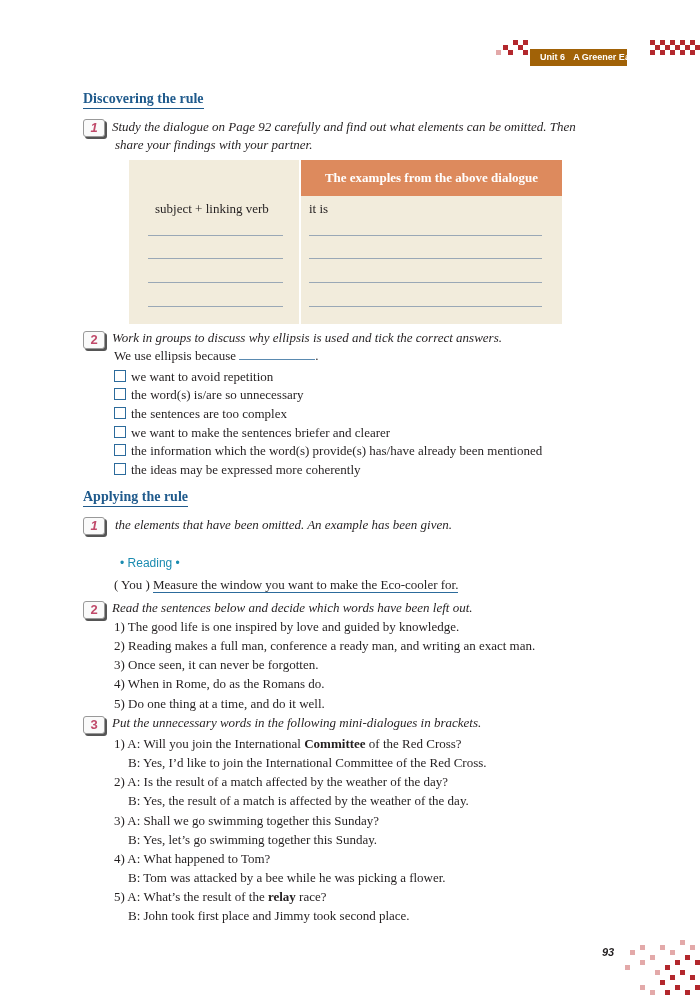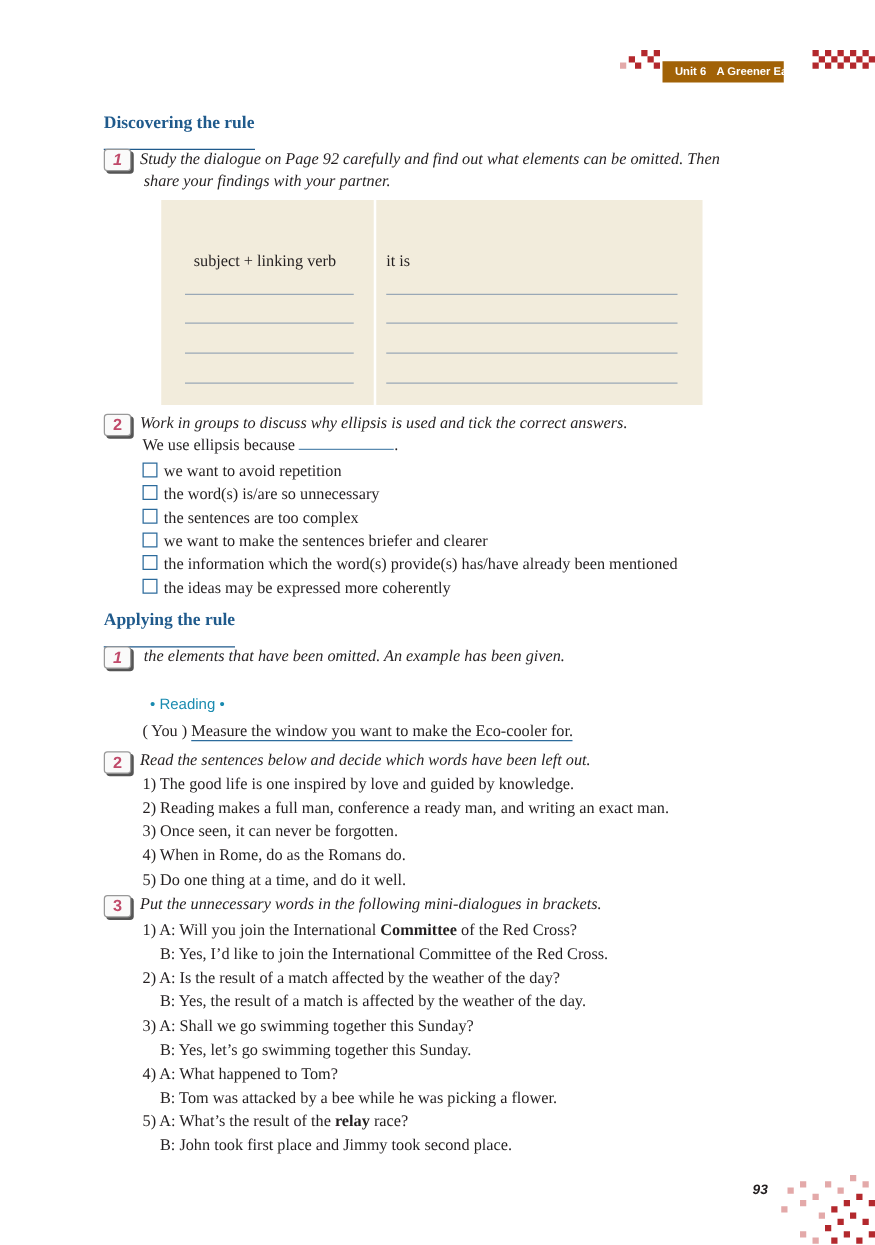--- a/index.html
+++ b/index.html
@@ -8,21 +8,21 @@
 
   
   .unit-band { position: absolute; top: 39px; left: 530px; width: 97px; height: 17px; background: #a16207;
                color: #fff; font-family: "Liberation Sans", sans-serif; font-size: 9px; font-weight: bold;
                line-height: 17px; padding-left: 10px; box-sizing: border-box; white-space: nowrap; margin-top: 10px; }
   .unit-band span { margin-right: 6px; }
   .pix { position: absolute; width: 5px; height: 5px; background: #b3282d; }
   .pix.l { background: #e3a9a9; }
 
   .section-title { position: absolute; left: 83px; font-weight: bold; font-size: 14px; color: #1f5a8c;
-                   border-bottom: 1px solid #1f5a8c; line-height: 16px; padding-bottom: 12px; }
+                   border-bottom: 1px solid #1f5a8c; line-height: 16px; padding-bottom: 1px; }
 
   .badge { position: absolute; left: 83px; width: 20px; height: 16px; border-radius: 3px;
            background: #fafafa; border: 1px solid #999; box-shadow: 2px 2px 0 #555;
            font-family: "Liberation Sans", sans-serif; font-weight: bold; font-size: 13px;
            color: #c04a6a; text-align: center; line-height: 16px; }
   .badge.ital { font-style: italic; }
 
   .instr { position: absolute; left: 112px; font-style: italic; font-size: 13px; line-height: 18px; width: 520px; }
   .instr .cont { padding-left: 3px; display: block; }
 
@@ -83,20 +83,21 @@
 
 <div class="section-title" style="top:91px">Discovering the rule</div>
 
 <div class="badge ital" style="top:119px">1</div>
 <div class="instr" style="top:118px">
   <span>Study the dialogue on Page 92 carefully and find out what elements can be omitted. Then</span>
   <span class="cont">share your findings with your partner.</span>
 </div>
 
 <div class="tbl">
+  <div class="th2">The examples from the above dialogue</div>
   <div class="vdiv"></div>
   <div class="cell" style="left:26px;top:41px">subject + linking verb</div>
   <div class="cell" style="left:180px;top:41px">it is</div>
 
   <div class="uline" style="left:19px;top:75px;width:135px"></div>
   <div class="uline" style="left:180px;top:75px;width:233px"></div>
   <div class="uline" style="left:19px;top:98px;width:135px"></div>
   <div class="uline" style="left:180px;top:98px;width:233px"></div>
   <div class="uline" style="left:19px;top:122px;width:135px"></div>
   <div class="uline" style="left:180px;top:122px;width:233px"></div>

